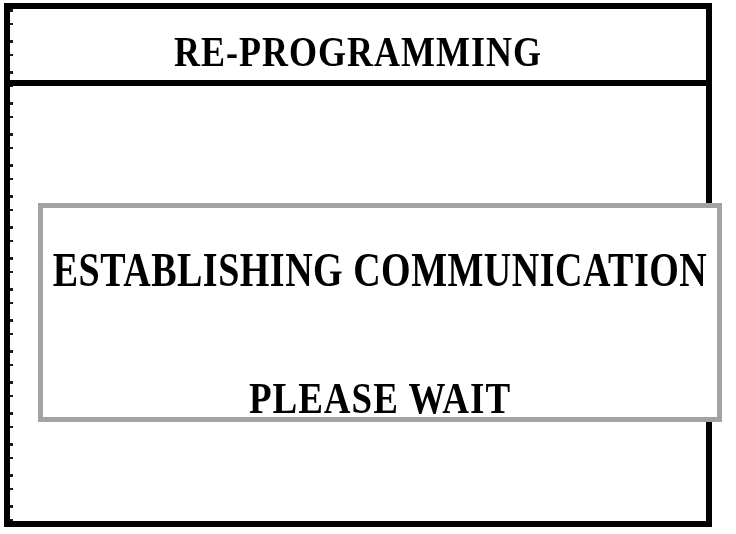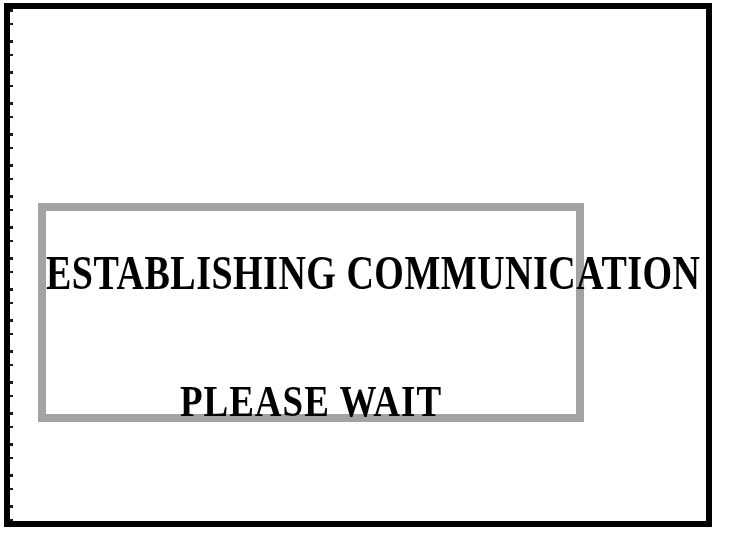--- a/index.html
+++ b/index.html
@@ -74,23 +74,23 @@
     top: 77px;
     width: 100%;
     height: calc(100% - 77px);
   }
 
   
   .message-box {
     position: absolute;
     left: 28px;
     top: 117px;
-    width: 546px;
+    width: 684px;
     height: 219px;
-    border: 8px solid #a3a3a3;
+    border: 5px solid #a3a3a3;
     box-sizing: border-box;
     background: #ffffff;
     font-family: Liberation Serif, serif;
   }
 
   .msg-line {
     position: absolute;
     left: 0;
     width: 100%;
     text-align: center;
@@ -117,20 +117,23 @@
     transform-origin: center top;
   }
 </style>
 </head>
 <body>
 
 <div class="screen-frame">
 
   <div class="scan-notches"></div>
 
+  <div class="title-bar">
+    <span class="title-text">RE-PROGRAMMING</span>
+  </div>
 
   <div class="content-area">
 
     <div class="message-box">
       <div class="msg-line msg-line-1">ESTABLISHING COMMUNICATION</div>
       <div class="msg-line msg-line-2">PLEASE WAIT</div>
     </div>
 
   </div>
 

